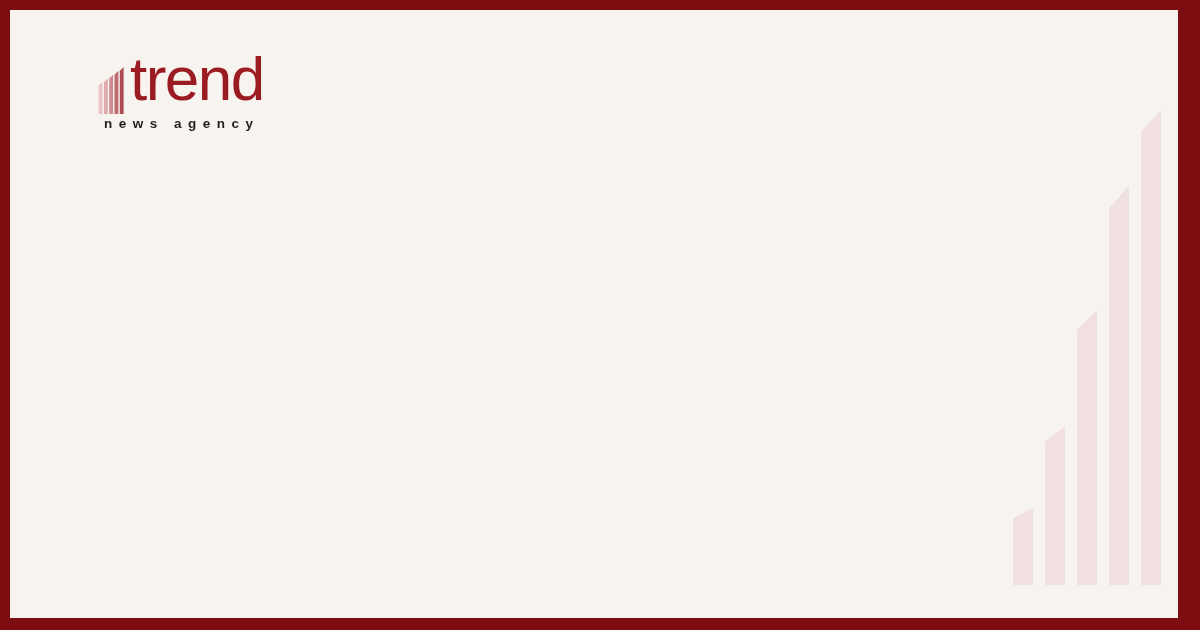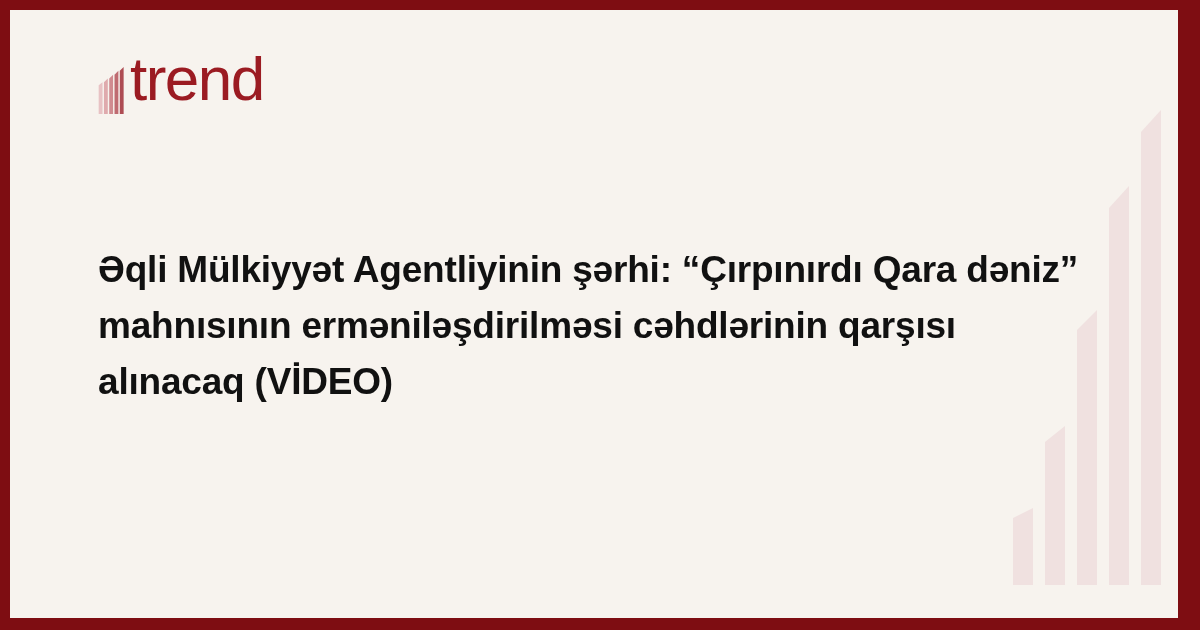--- a/index.html
+++ b/index.html
@@ -118,18 +118,18 @@
       <div class="logo-mark">
         <svg class="logo-bars" width="34" height="50" viewBox="0 0 34 50" aria-hidden="true">
           <polygon points="0,20 4,17 4,50 0,50" fill="#E8C2C4"></polygon>
           <polygon points="5.5,17 9.5,13 9.5,50 5.5,50" fill="#DFAAAD"></polygon>
           <polygon points="11,13 15,9 15,50 11,50" fill="#D08B90"></polygon>
           <polygon points="16.5,9 20.5,5 20.5,50 16.5,50" fill="#BF6B71"></polygon>
           <polygon points="22,5 26,1 26,50 22,50" fill="#AE4C53"></polygon>
         </svg>
         <span class="logo-word">trend</span>
       </div>
+      <div class="logo-sub">news agency</div>
     </div>
 
-    <h1 class="headline">Əqli Mülkiyyət Agentliyinin şərhi: “Çırpınırdı Qara dəniz” mahnısının erməniləşdirilməsi cəhdlərinin qarşısı alınacaq (VİDEO)</h1>
 
   </div>
 </div>
 
 </body></html>

